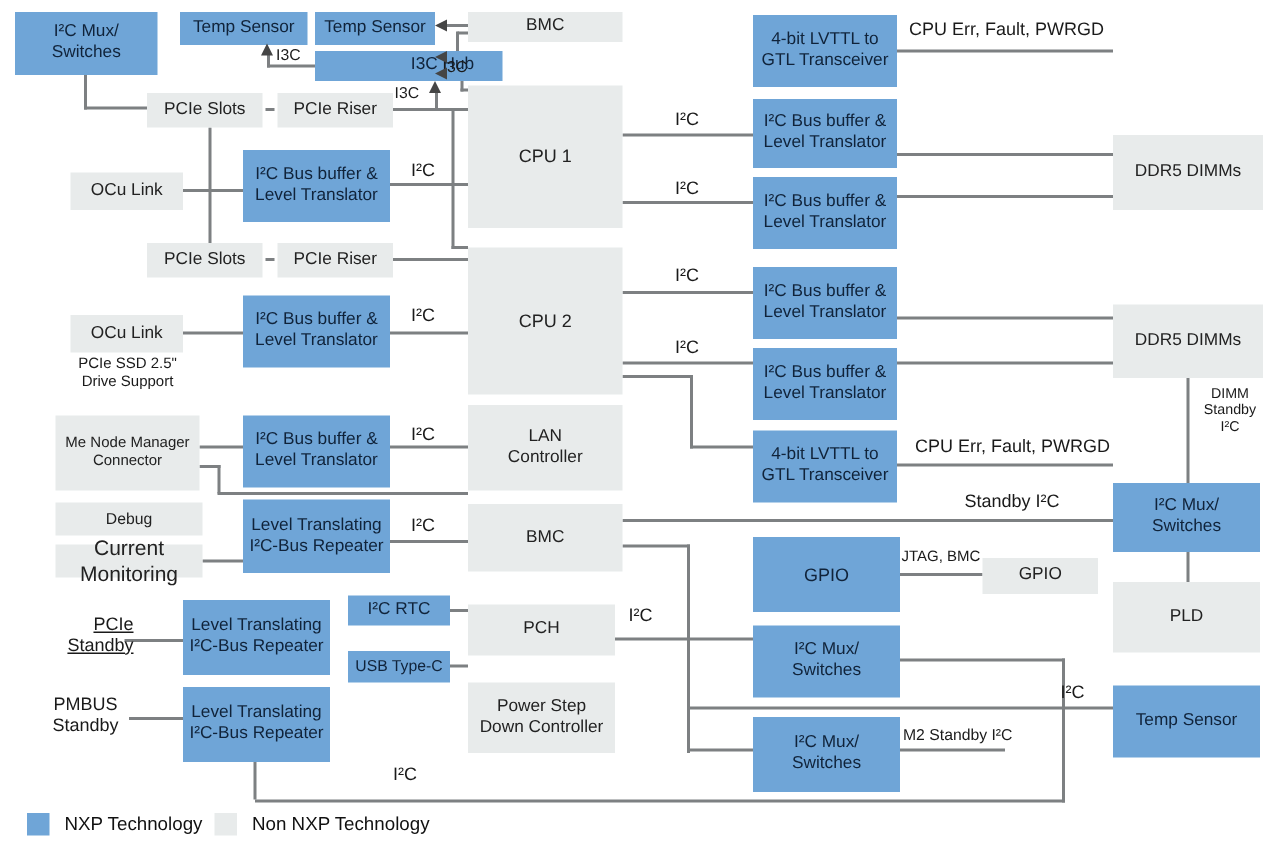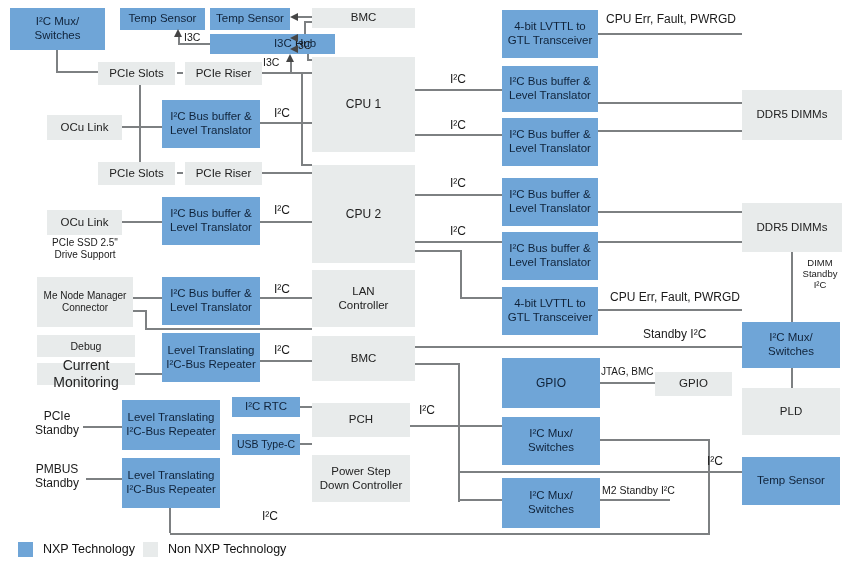--- a/index.html
+++ b/index.html
@@ -106,21 +106,21 @@
     <div class="lbl" style="left: 610px; top: 291px; font-size: 12px;">CPU Err, Fault, PWRGD</div>
     <div class="lbl" style="left: 796px; top: 258px; font-size: 9.5px; width: 48px; text-align: center;">DIMM
 Standby
 I²C</div>
     <div class="lbl" style="left: 643px; top: 328px; font-size: 12px;">Standby I²C</div>
     <div class="lbl" style="left: 601px; top: 366px; font-size: 10px;">JTAG, BMC</div>
     <div class="lbl" style="left: 419px; top: 404px; font-size: 12px;">I²C</div>
     <div class="lbl" style="left: 602px; top: 484px; font-size: 10.5px;">M2 Standby I²C</div>
     <div class="lbl" style="left: 707px; top: 455px; font-size: 12px;">I²C</div>
     <div class="lbl" style="left: 262px; top: 510px; font-size: 12px;">I²C</div>
-    <div class="lbl" style="left: 25px; top: 410px; font-size: 12px; width: 64px; text-align: center;">PCIe
+    <div class="lbl" style="left: 25px; top: 410px; font-size: 12px; width: 64px; text-align: right; text-decoration: underline;">PCIe
 Standby</div>
     <div class="lbl" style="left: 23px; top: 463px; font-size: 12px; width: 68px; text-align: center;">PMBUS
 Standby</div>
     <div class="lbl" style="left: 45px; top: 237px; font-size: 10px; width: 80px; text-align: center;">PCIe SSD 2.5"
 Drive Support</div>
     <div class="line" style="left: 56px; top: 50px; width: 2px; height: 23px;"></div>
     <div class="line" style="left: 56px; top: 71px; width: 42px; height: 2px;"></div>
     <div class="line" style="left: 178px; top: 43px; width: 32px; height: 2px;"></div>
     <div class="line" style="left: 178px; top: 35px; width: 2px; height: 10px;"></div>
     <div class="line" style="left: 296px; top: 16px; width: 16px; height: 2px;"></div>

